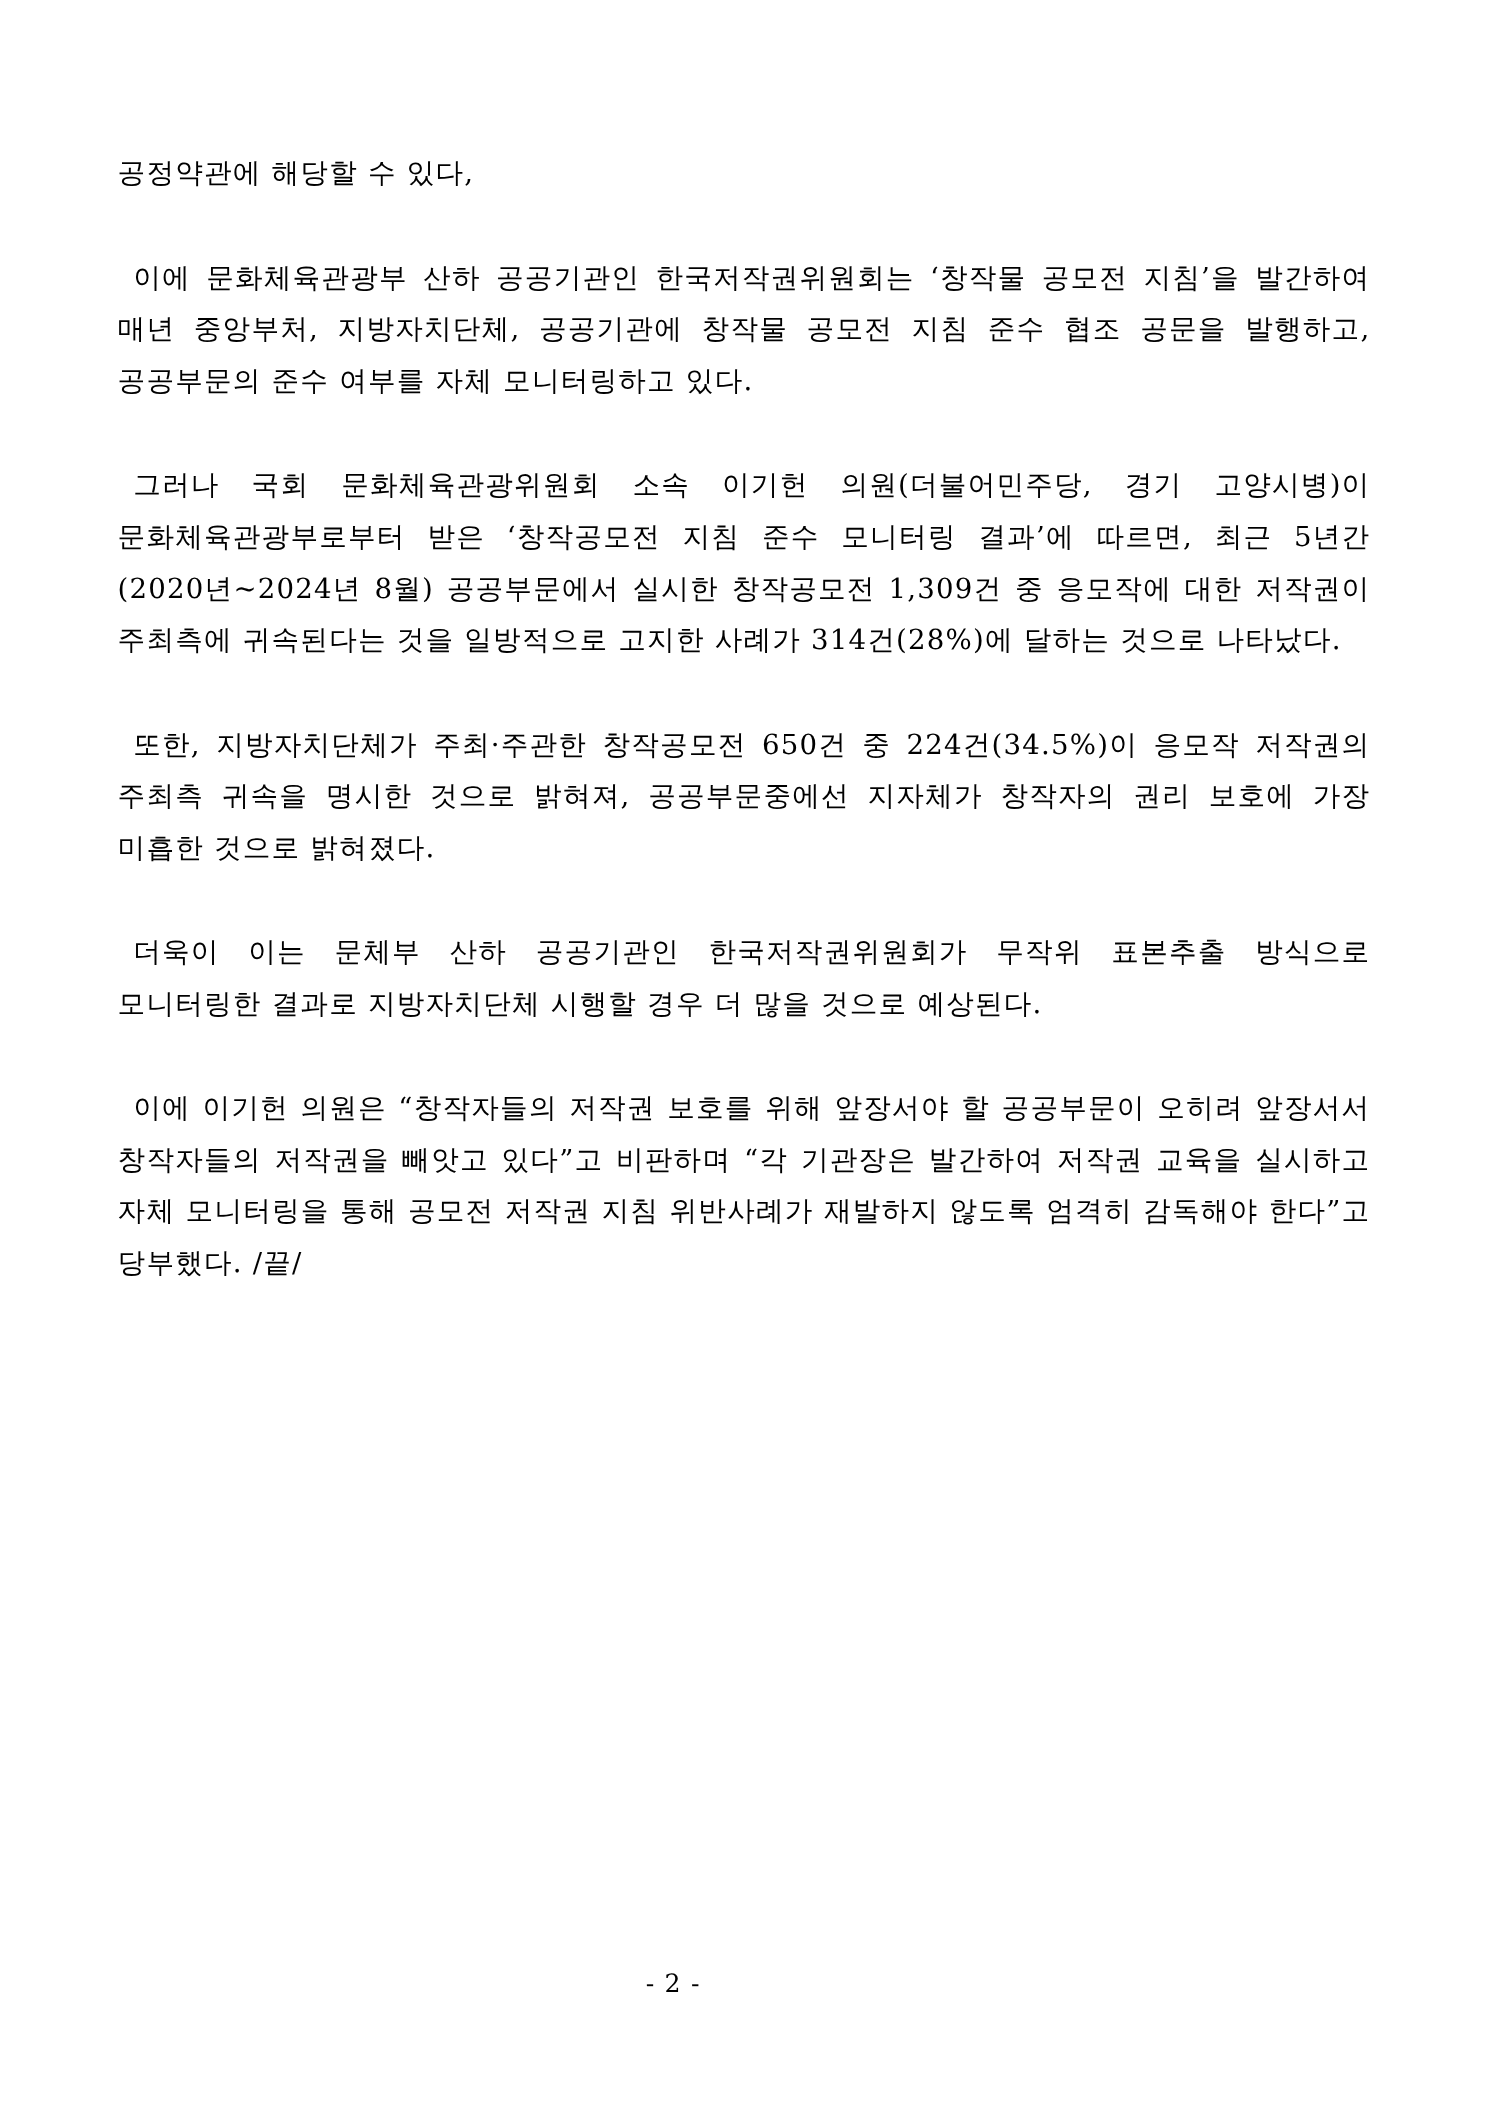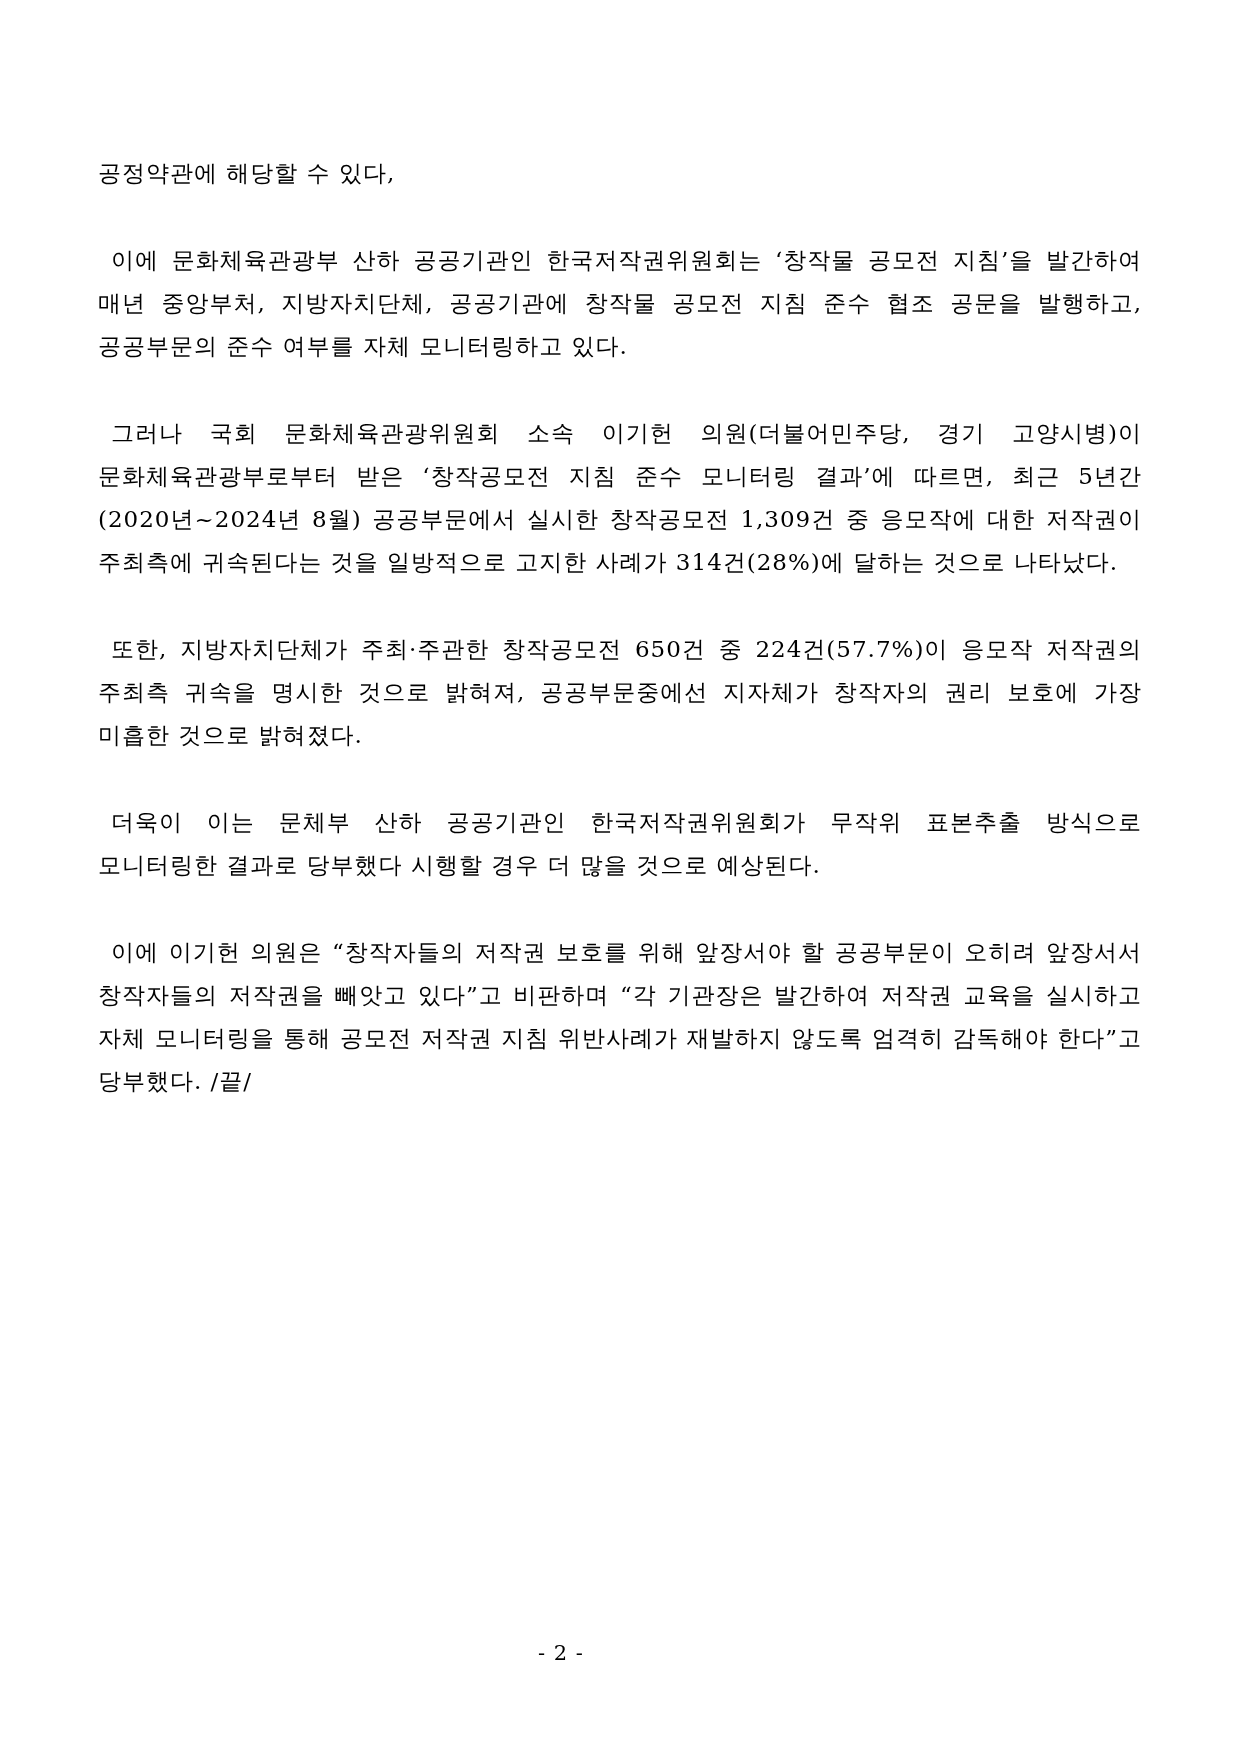--- a/index.html
+++ b/index.html
@@ -16,21 +16,21 @@
     color: #000000;
   }
   .page {
     position: absolute;
     inset: 0;
     background: #ffffff;
   }
   .content {
     position: absolute;
     left: 98px;
-    top: 152px;
+    top: 124px;
     width: 1044px;
     font-size: 23px;
     line-height: 43px;
     letter-spacing: 1px;
     text-align: justify;
     word-break: keep-all;
   }
   .para {
     margin: 0 0 44px 0;
   }
@@ -49,18 +49,18 @@
   }
 </style>
 </head>
 <body>
 
 <div class="page">
   <div class="content">
     <p class="para">공정약관에 해당할 수 있다,</p>
     <p class="para indent">이에 문화체육관광부 산하 공공기관인 한국저작권위원회는 ‘창작물 공모전 지침’을 발간하여 매년 중앙부처, 지방자치단체, 공공기관에 창작물 공모전 지침 준수 협조 공문을 발행하고, 공공부문의 준수 여부를 자체 모니터링하고 있다.</p>
     <p class="para indent">그러나 국회 문화체육관광위원회 소속 이기헌 의원(더불어민주당, 경기 고양시병)이 문화체육관광부로부터 받은 ‘창작공모전 지침 준수 모니터링 결과’에 따르면, 최근 5년간(2020년~2024년 8월) 공공부문에서 실시한 창작공모전 1,309건 중 응모작에 대한 저작권이 주최측에 귀속된다는 것을 일방적으로 고지한 사례가 314건(28%)에 달하는 것으로 나타났다.</p>
-    <p class="para indent">또한, 지방자치단체가 주최·주관한 창작공모전 650건 중 224건(57.7%)이 응모작 저작권의 주최측 귀속을 명시한 것으로 밝혀져, 공공부문중에선 지자체가 창작자의 권리 보호에 가장 미흡한 것으로 밝혀졌다.</p>
-    <p class="para indent">더욱이 이는 문체부 산하 공공기관인 한국저작권위원회가 무작위 표본추출 방식으로 모니터링한 결과로 당부했다 시행할 경우 더 많을 것으로 예상된다.</p>
+    <p class="para indent">또한, 지방자치단체가 주최·주관한 창작공모전 650건 중 224건(34.5%)이 응모작 저작권의 주최측 귀속을 명시한 것으로 밝혀져, 공공부문중에선 지자체가 창작자의 권리 보호에 가장 미흡한 것으로 밝혀졌다.</p>
+    <p class="para indent">더욱이 이는 문체부 산하 공공기관인 한국저작권위원회가 무작위 표본추출 방식으로 모니터링한 결과로 지방자치단체 시행할 경우 더 많을 것으로 예상된다.</p>
     <p class="para indent">이에 이기헌 의원은 “창작자들의 저작권 보호를 위해 앞장서야 할 공공부문이 오히려 앞장서서 창작자들의 저작권을 빼앗고 있다”고 비판하며 “각 기관장은 발간하여 저작권 교육을 실시하고 자체 모니터링을 통해 공모전 저작권 지침 위반사례가 재발하지 않도록 엄격히 감독해야 한다”고 당부했다. /끝/</p>
   </div>
   <div class="page-footer">- 2 -</div>
 </div>
 
 </body></html>

